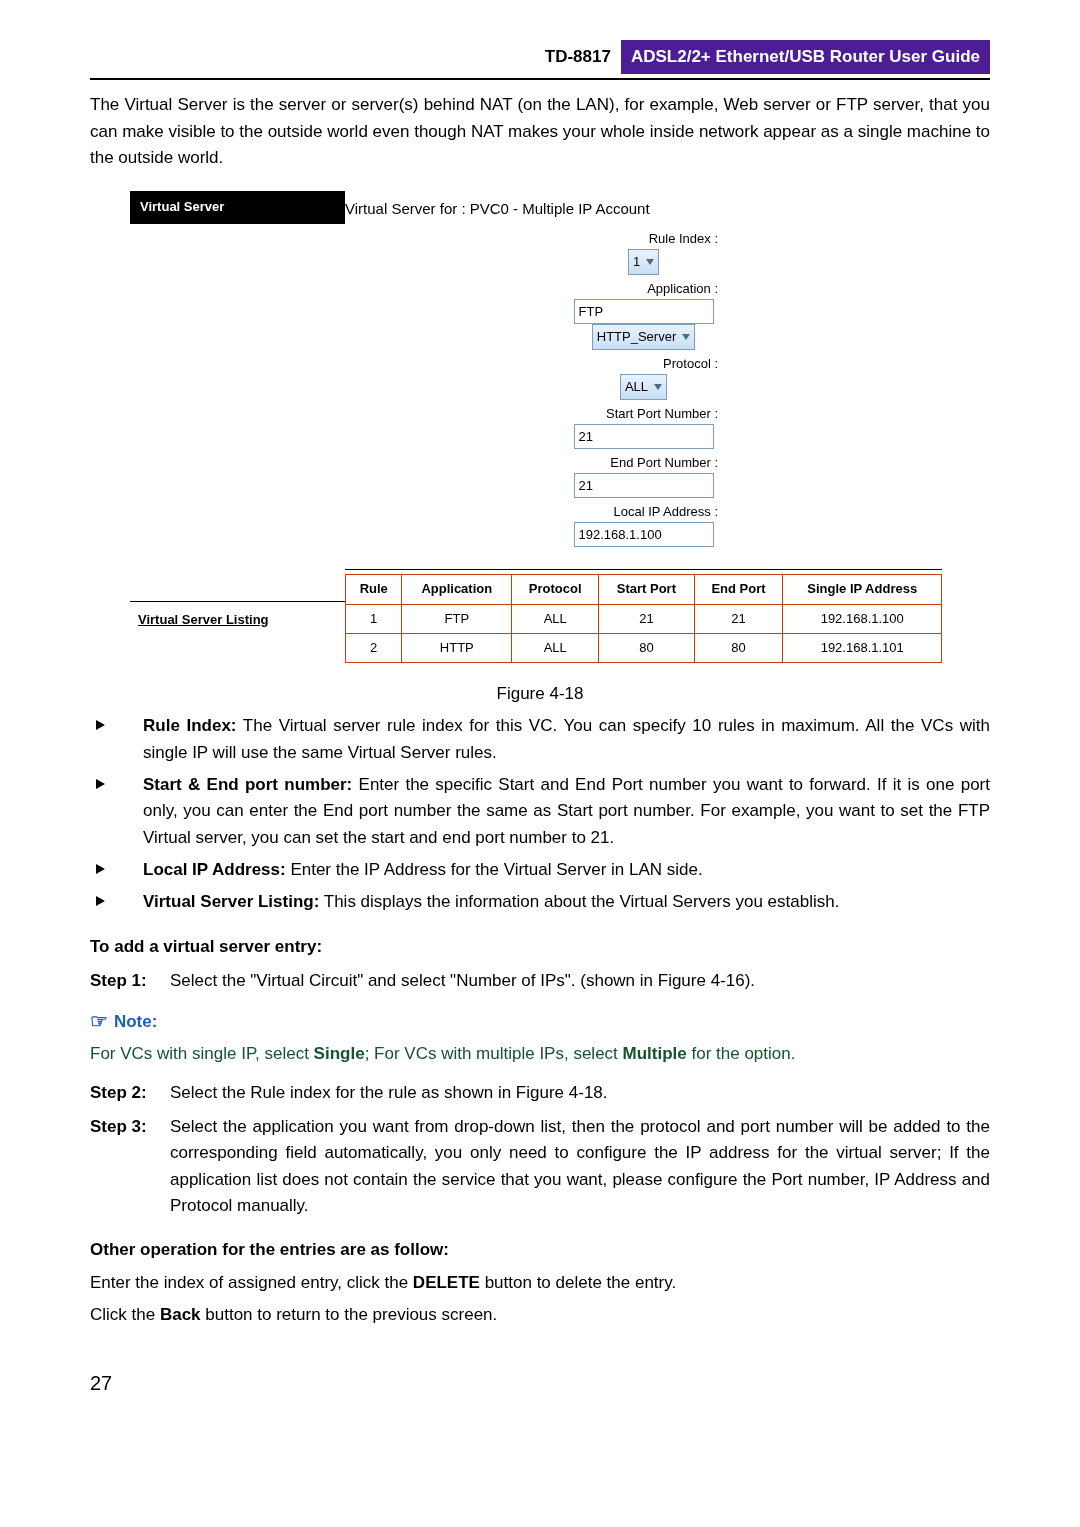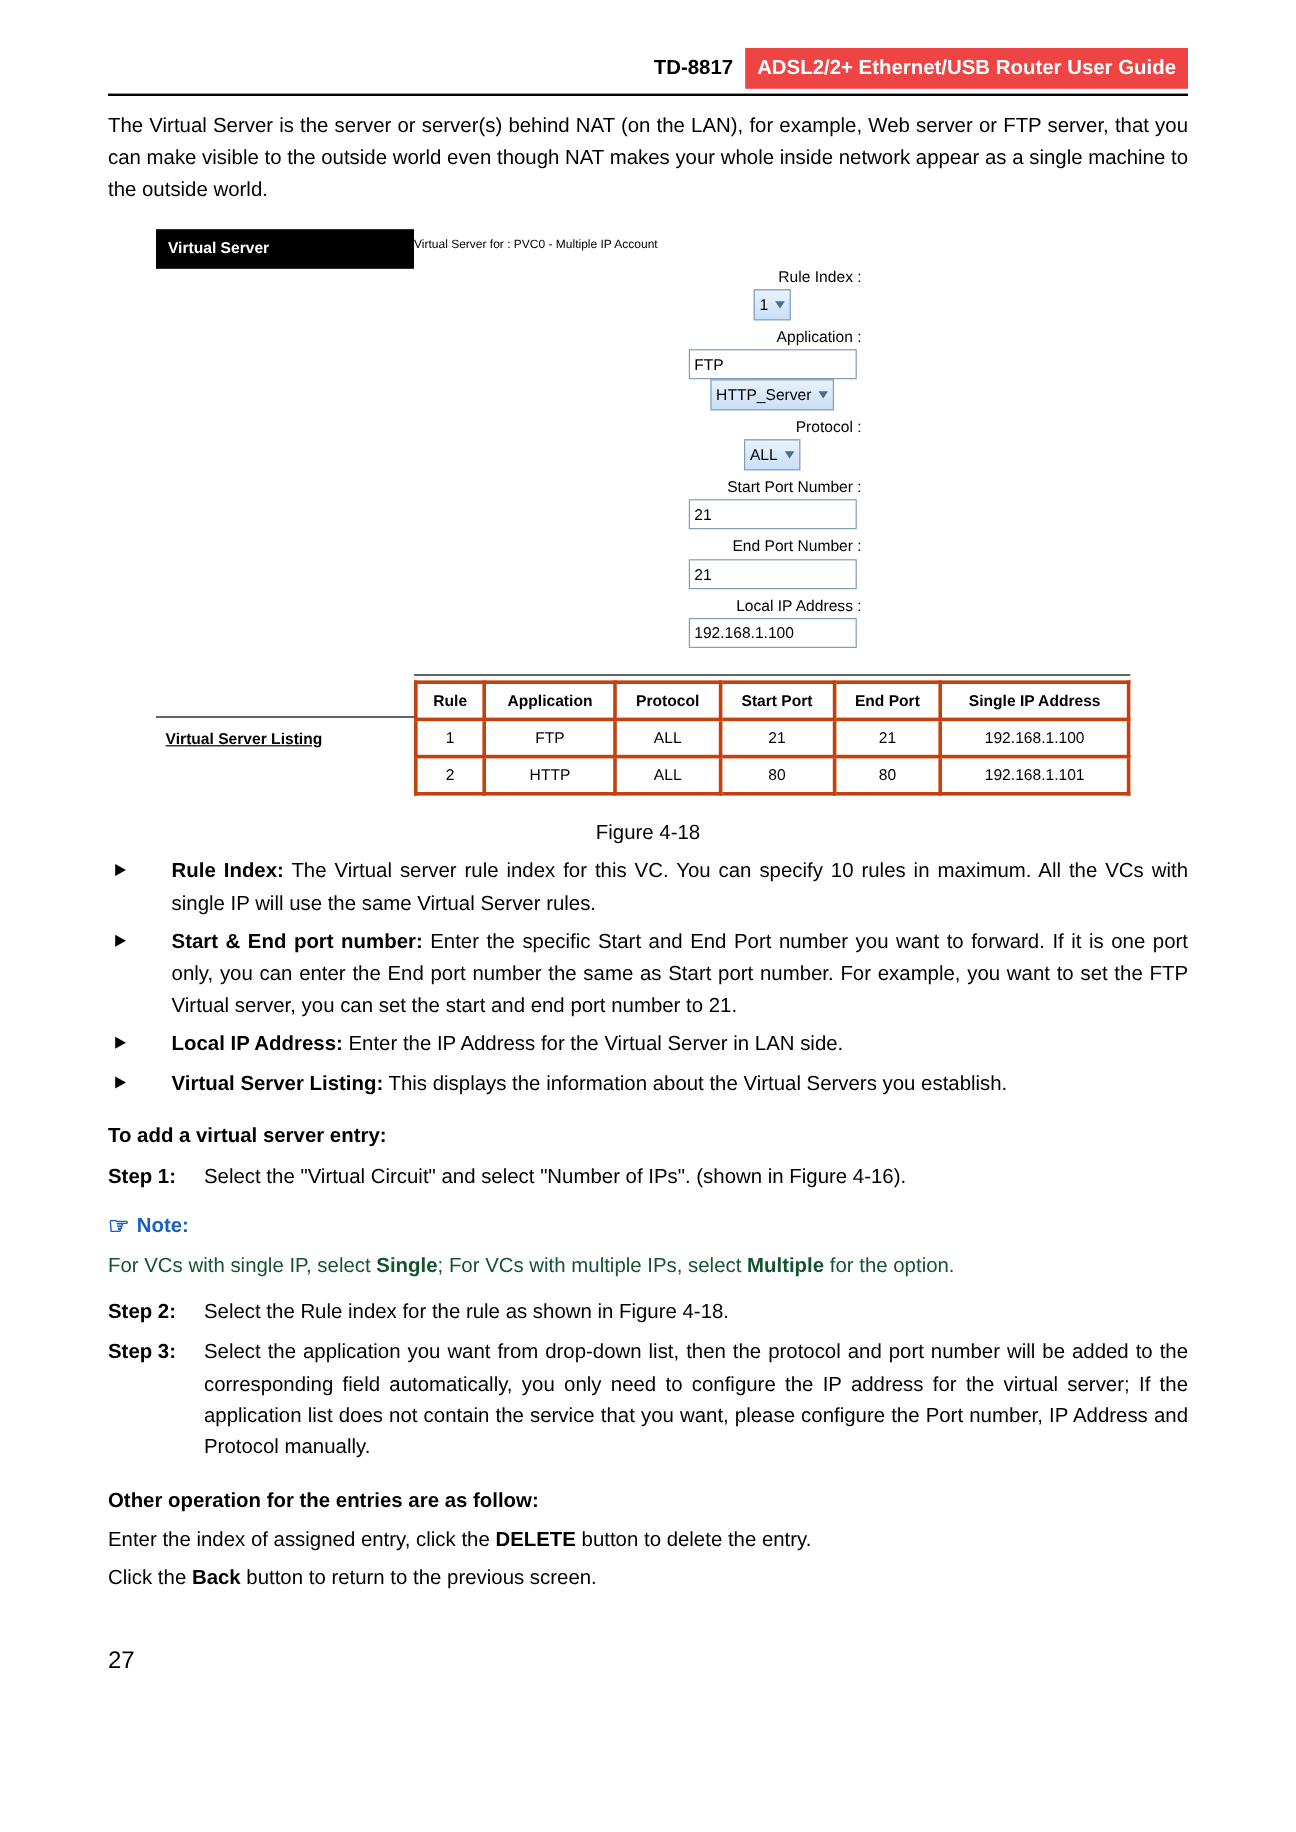--- a/index.html
+++ b/index.html
@@ -22,21 +22,21 @@
     display:flex;
     justify-content:flex-end;
     align-items:stretch;
     gap:0;
     font-weight:bold;
   }
   .header-model{
     padding:4px 10px;
   }
   .header-title{
-    background:#ef4444;
+    background:#4c1d95;
     color:#fff;
     padding:4px 10px;
   }
   .header-rule{
     border:none;
     border-top:2px solid #000;
     margin:4px 0 12px 0;
   }
   .para{
     text-align:justify;
@@ -120,21 +120,21 @@
     vertical-align:top;
     padding:6px 8px 8px 0;
   }
   .ui-title-box{
     background:#000;
     color:#fff;
     font-weight:bold;
     padding:6px 10px;
   }
   .ui-caption-text{
-    font-size:10px;
+    font-size:15px;
     margin-bottom:8px;
   }
   .form-line{
     display:flex;
     align-items:center;
     margin:4px 0;
     flex-direction:column;
   }
   .form-label{
     width:155px;
@@ -174,21 +174,21 @@
   .listing-title{
     font-weight:bold;
     padding:4px 8px;
   }
   .vs-table{
     width:100%;
     border-collapse:collapse;
     margin-top:4px;
   }
   .vs-table th,.vs-table td{
-    border:3px solid #c2410c;
+    border:1px solid #c2410c;
     padding:4px 8px;
     text-align:center;
     font-weight:normal;
   }
   .vs-table th{
     font-weight:bold;
   }
   .fig-cap{
     text-align:center;
     margin:10px 0 6px 0;

